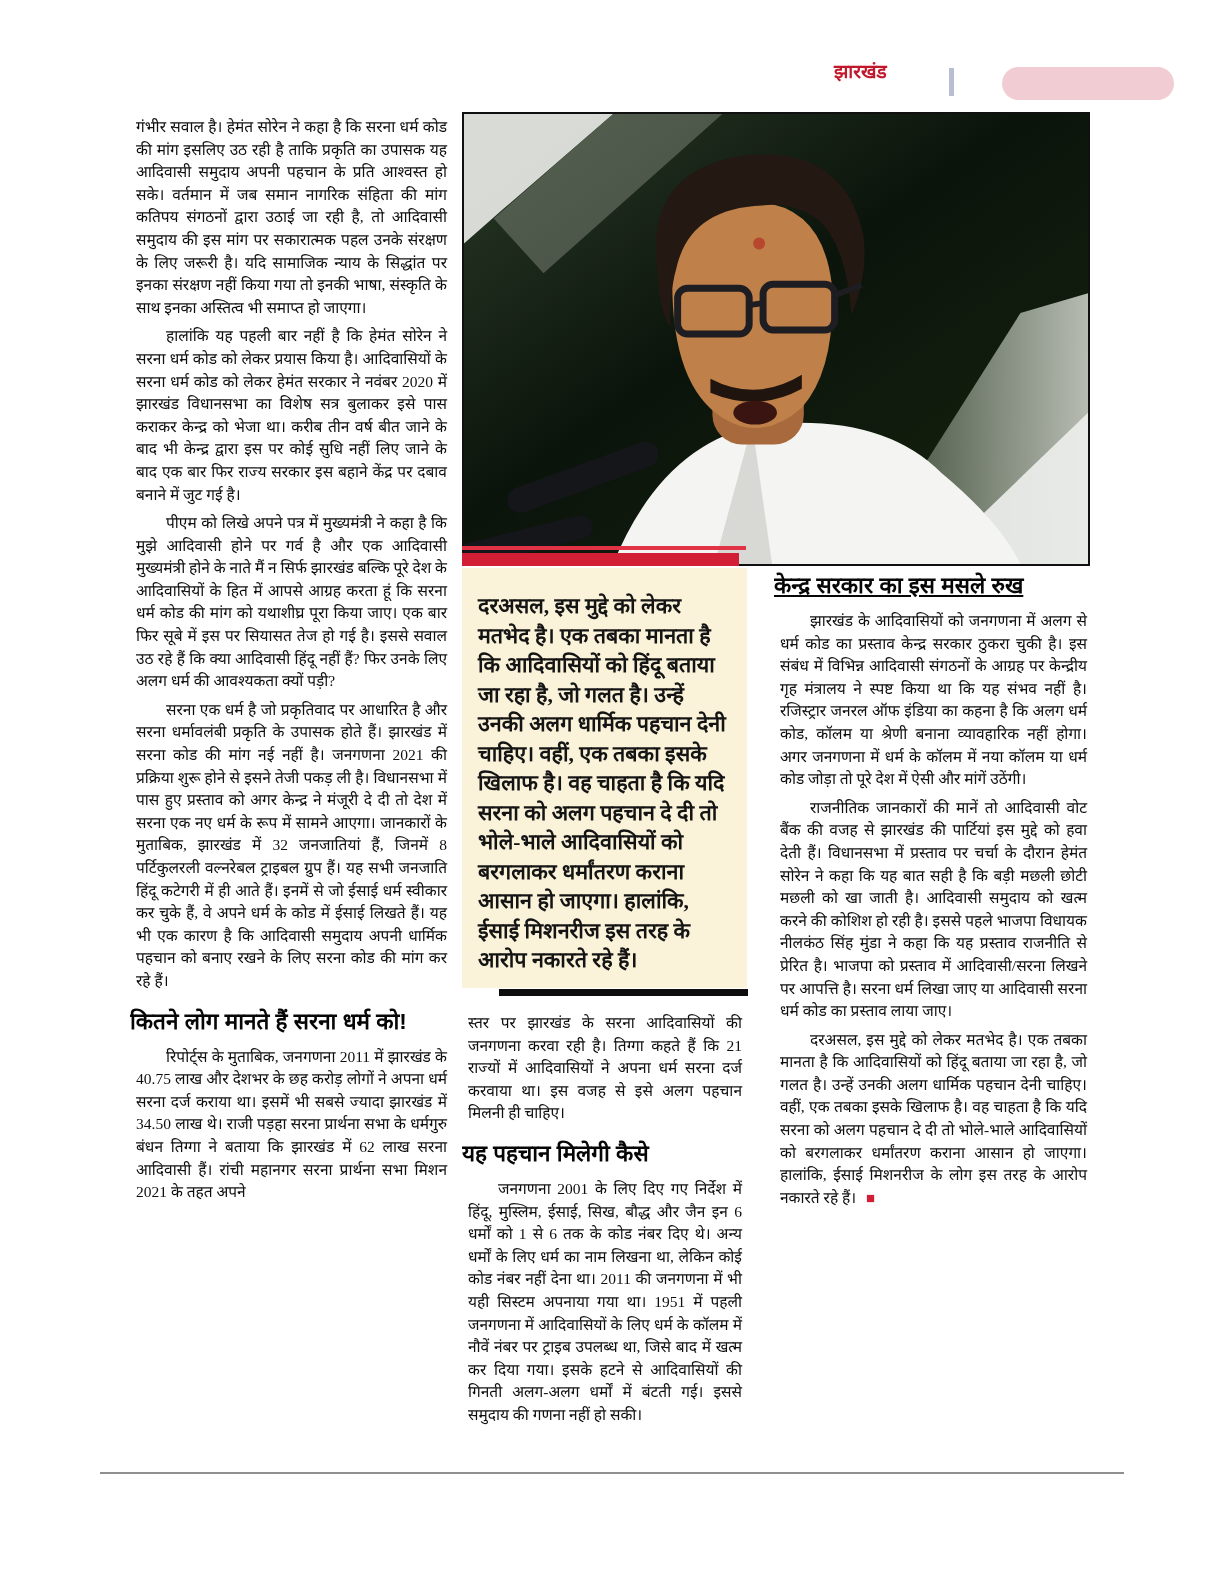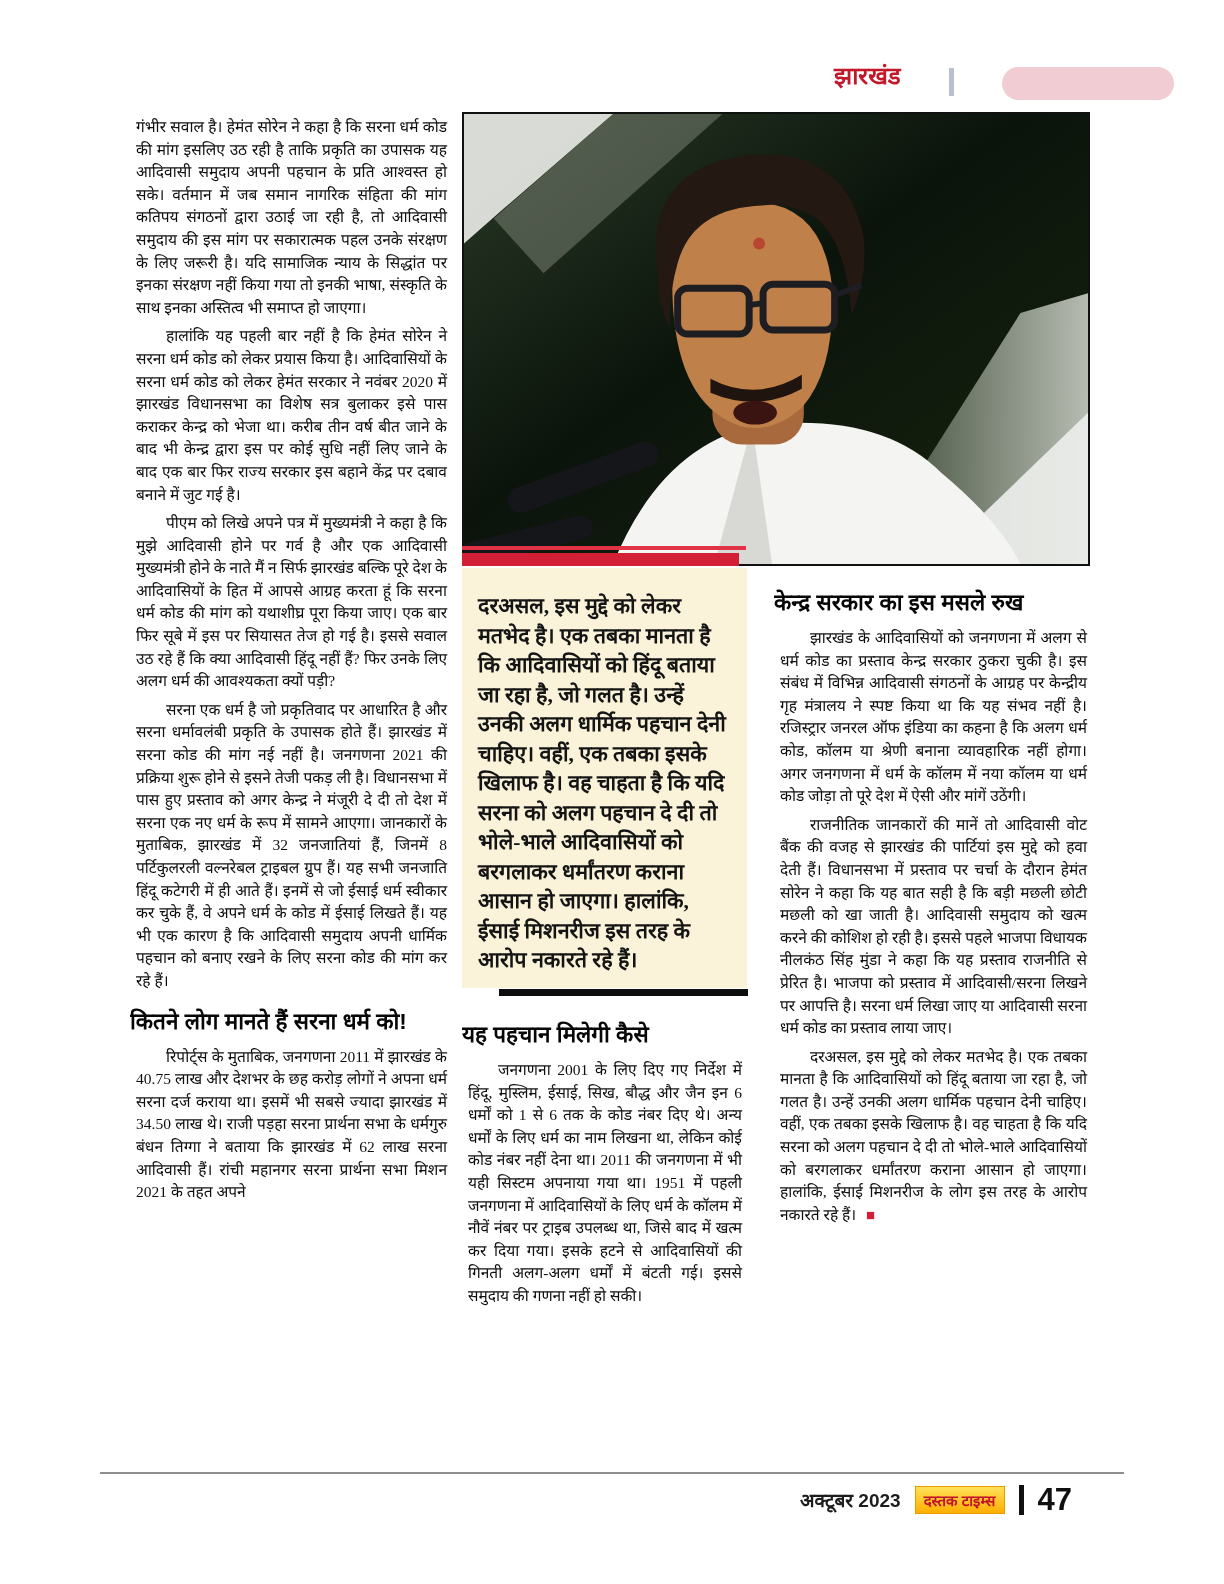--- a/index.html
+++ b/index.html
@@ -4,42 +4,42 @@
 <title>Document</title>
 <style>
   html,body{margin:0;padding:0;background:#e9e9e9;}
   .page{
     position:relative;width:1224px;height:1584px;background:#ffffff;
     margin:0 auto;overflow:hidden;
     font-family:"Liberation Serif", serif;color:#0e0e0e;
   }
   
   .section-label{
-    position:absolute;left:834px;top:58px;font-size:24px;font-weight:700;
+    position:absolute;left:834px;top:58px;font-size:19px;font-weight:700;
     color:#c2182c;font-family:"Liberation Sans", sans-serif;
   }
   .header-bar{position:absolute;left:949px;top:68px;width:5px;height:28px;background:#b9bed2;}
   .header-pill{position:absolute;left:1002px;top:67px;width:172px;height:33px;border-radius:17px;background:#f2ccd3;}
   
   .photo{
     position:absolute;left:462px;top:112px;width:628px;height:454px;
     border:2px solid #101010;box-sizing:border-box;overflow:hidden;background:#0c140c;
   }
   .photo svg{display:block;width:100%;height:100%;}
   .stripe-thin{position:absolute;left:462px;top:546px;width:284px;height:4px;background:#e23246;z-index:4;}
   .stripe-thick{position:absolute;left:462px;top:553px;width:277px;height:13px;background:#d31f36;z-index:4;}
   
   .col{position:absolute;text-align:justify;font-size:15.5px;line-height:22.6px;}
   .col p{margin:6px;text-indent:30px;}
   .col p.flush{text-indent:0;}
   .col h2{
     font-size:22.5px;line-height:27px;font-weight:700;margin:15px 0 11px;
     text-align:left;font-family:"Liberation Sans", sans-serif;color:#060606;
   }
-  .col h2.first{margin-top:17px;}
+  .col h2.first{margin-top:0;text-decoration:underline;}
   #col1{left:130px;top:110px;width:323px;height:1358px;overflow:hidden;}
   #col2{left:462px;top:1006px;width:286px;height:462px;overflow:hidden;}
   #col3{left:774px;top:572px;width:319px;height:896px;overflow:hidden;}
   
   .pullquote{
     position:absolute;left:462px;top:568px;width:285px;height:420px;background:#faf3da;
     box-sizing:border-box;padding:24px 16px 0 16px;
     font-size:21.5px;line-height:29.5px;font-weight:700;color:#141414;text-align:left;
   }
   .separator{position:absolute;left:499px;top:989px;width:249px;height:7px;background:#0d0d0d;}
@@ -116,35 +116,30 @@
     <h2>कितने लोग मानते हैं सरना धर्म को!</h2>
     <p>रिपोर्ट्स के मुताबिक, जनगणना 2011 में झारखंड के 40.75 लाख और देशभर के छह करोड़ लोगों ने अपना धर्म सरना दर्ज कराया था। इसमें भी सबसे ज्यादा झारखंड में 34.50 लाख थे। राजी पड़हा सरना प्रार्थना सभा के धर्मगुरु बंधन तिग्गा ने बताया कि झारखंड में 62 लाख सरना आदिवासी हैं। रांची महानगर सरना प्रार्थना सभा मिशन 2021 के तहत अपने</p>
   </div>
 
   <aside class="pullquote">
     <span>दरअसल, इस मुद्दे को लेकर मतभेद है। एक तबका मानता है कि आदिवासियों को हिंदू बताया जा रहा है, जो गलत है। उन्हें उनकी अलग धार्मिक पहचान देनी चाहिए। वहीं, एक तबका इसके खिलाफ है। वह चाहता है कि यदि सरना को अलग पहचान दे दी तो भोले-भाले आदिवासियों को बरगलाकर धर्मांतरण कराना आसान हो जाएगा। हालांकि, ईसाई मिशनरीज इस तरह के आरोप नकारते रहे हैं।</span>
   </aside>
   <div class="separator"></div>
 
   <div class="col" id="col2">
+    <p class="flush">स्तर पर झारखंड के सरना आदिवासियों की जनगणना करवा रही है। तिग्गा कहते हैं कि 21 राज्यों में आदिवासियों ने अपना धर्म सरना दर्ज करवाया था। इस वजह से इसे अलग पहचान मिलनी ही चाहिए।</p>
     <h2>यह पहचान मिलेगी कैसे</h2>
     <p>जनगणना 2001 के लिए दिए गए निर्देश में हिंदू, मुस्लिम, ईसाई, सिख, बौद्ध और जैन इन 6 धर्मों को 1 से 6 तक के कोड नंबर दिए थे। अन्य धर्मों के लिए धर्म का नाम लिखना था, लेकिन कोई कोड नंबर नहीं देना था। 2011 की जनगणना में भी यही सिस्टम अपनाया गया था। 1951 में पहली जनगणना में आदिवासियों के लिए धर्म के कॉलम में नौवें नंबर पर ट्राइब उपलब्ध था, जिसे बाद में खत्म कर दिया गया। इसके हटने से आदिवासियों की गिनती अलग-अलग धर्मों में बंटती गई। इससे समुदाय की गणना नहीं हो सकी।</p>
   </div>
 
   <div class="col" id="col3">
     <h2 class="first">केन्द्र सरकार का इस मसले रुख</h2>
     <p class="flush" style="text-indent:30px">झारखंड के आदिवासियों को जनगणना में अलग से धर्म कोड का प्रस्ताव केन्द्र सरकार ठुकरा चुकी है। इस संबंध में विभिन्न आदिवासी संगठनों के आग्रह पर केन्द्रीय गृह मंत्रालय ने स्पष्ट किया था कि यह संभव नहीं है। रजिस्ट्रार जनरल ऑफ इंडिया का कहना है कि अलग धर्म कोड, कॉलम या श्रेणी बनाना व्यावहारिक नहीं होगा। अगर जनगणना में धर्म के कॉलम में नया कॉलम या धर्म कोड जोड़ा तो पूरे देश में ऐसी और मांगें उठेंगी।</p>
     <p>राजनीतिक जानकारों की मानें तो आदिवासी वोट बैंक की वजह से झारखंड की पार्टियां इस मुद्दे को हवा देती हैं। विधानसभा में प्रस्ताव पर चर्चा के दौरान हेमंत सोरेन ने कहा कि यह बात सही है कि बड़ी मछली छोटी मछली को खा जाती है। आदिवासी समुदाय को खत्म करने की कोशिश हो रही है। इससे पहले भाजपा विधायक नीलकंठ सिंह मुंडा ने कहा कि यह प्रस्ताव राजनीति से प्रेरित है। भाजपा को प्रस्ताव में आदिवासी/सरना लिखने पर आपत्ति है। सरना धर्म लिखा जाए या आदिवासी सरना धर्म कोड का प्रस्ताव लाया जाए।</p>
     <p>
       <span>दरअसल, इस मुद्दे को लेकर मतभेद है। एक तबका मानता है कि आदिवासियों को हिंदू बताया जा रहा है, जो गलत है। उन्हें उनकी अलग धार्मिक पहचान देनी चाहिए। वहीं, एक तबका इसके खिलाफ है। वह चाहता है कि यदि सरना को अलग पहचान दे दी तो भोले-भाले आदिवासियों को बरगलाकर धर्मांतरण कराना आसान हो जाएगा। हालांकि, ईसाई मिशनरीज के लोग इस तरह के आरोप नकारते रहे हैं।</span>
       <span class="endsq">■</span>
     </p>
   </div>
 
   <div class="foot-rule"></div>
-  <div class="footer-row">
-    <span class="foot-date">अक्टूबर 2023</span>
-    <span class="foot-logo">दस्तक टाइम्स</span>
-    <span class="foot-div"></span>
-    <span class="foot-page">47</span>
-  </div>
 
 </div>
 
 </body></html>

